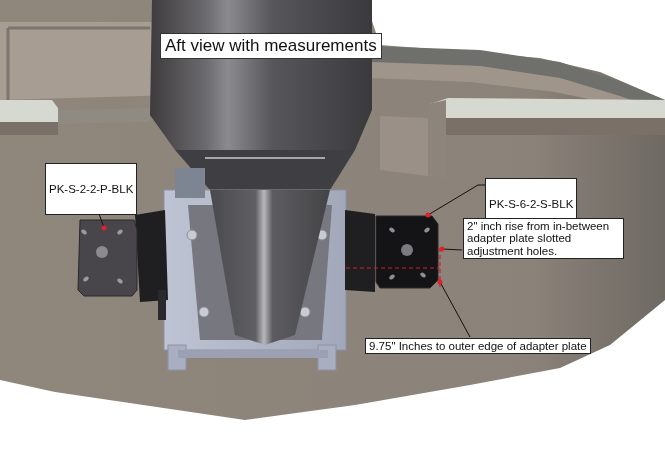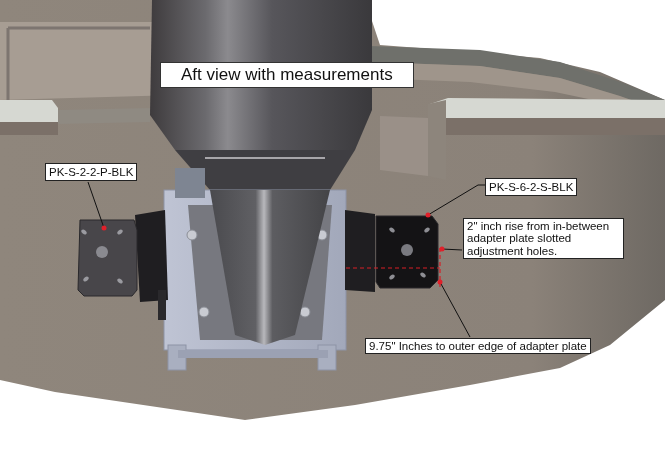--- a/index.html
+++ b/index.html
@@ -3,22 +3,22 @@
   <meta charset="utf-8">
   <style>
     html, body { margin: 0; padding: 0; background: #ffffff; }
     body { width: 665px; height: 470px; position: relative; overflow: hidden; font-family: "Liberation Sans", sans-serif; }
     #scene { position: absolute; left: 0; top: 0; width: 665px; height: 470px; }
     .label {
       position: absolute; background: #ffffff; border: 1px solid #222;
       color: #111; white-space: nowrap; line-height: 1.05;
       font-family: "Liberation Sans", sans-serif; padding: 1px 3px;
     }
-    .label.title { font-size: 17px; padding: 3px 20px; border: 1.5px solid #333; margin-top: 29px; }
-    .label.part { font-size: 11.5px; padding: 2px 3px; }
+    .label.title { font-size: 17px; padding: 3px 4px; border: 1.5px solid #333; }
+    .label.part { font-size: 11.5px; padding: 19px 3px; }
     .label.note { font-size: 11.5px; white-space: normal; line-height: 1.08; }
   </style>
 </head>
 <body>
 
 <svg id="scene" viewBox="0 0 665 470" xmlns="http://www.w3.org/2000/svg">
   <defs>
     <linearGradient id="shaftGrad" x1="0" x2="1" y1="0" y2="0">
       <stop offset="0" stop-color="#3e3b3d"></stop>
       <stop offset="0.25" stop-color="#6b6a6e"></stop>

